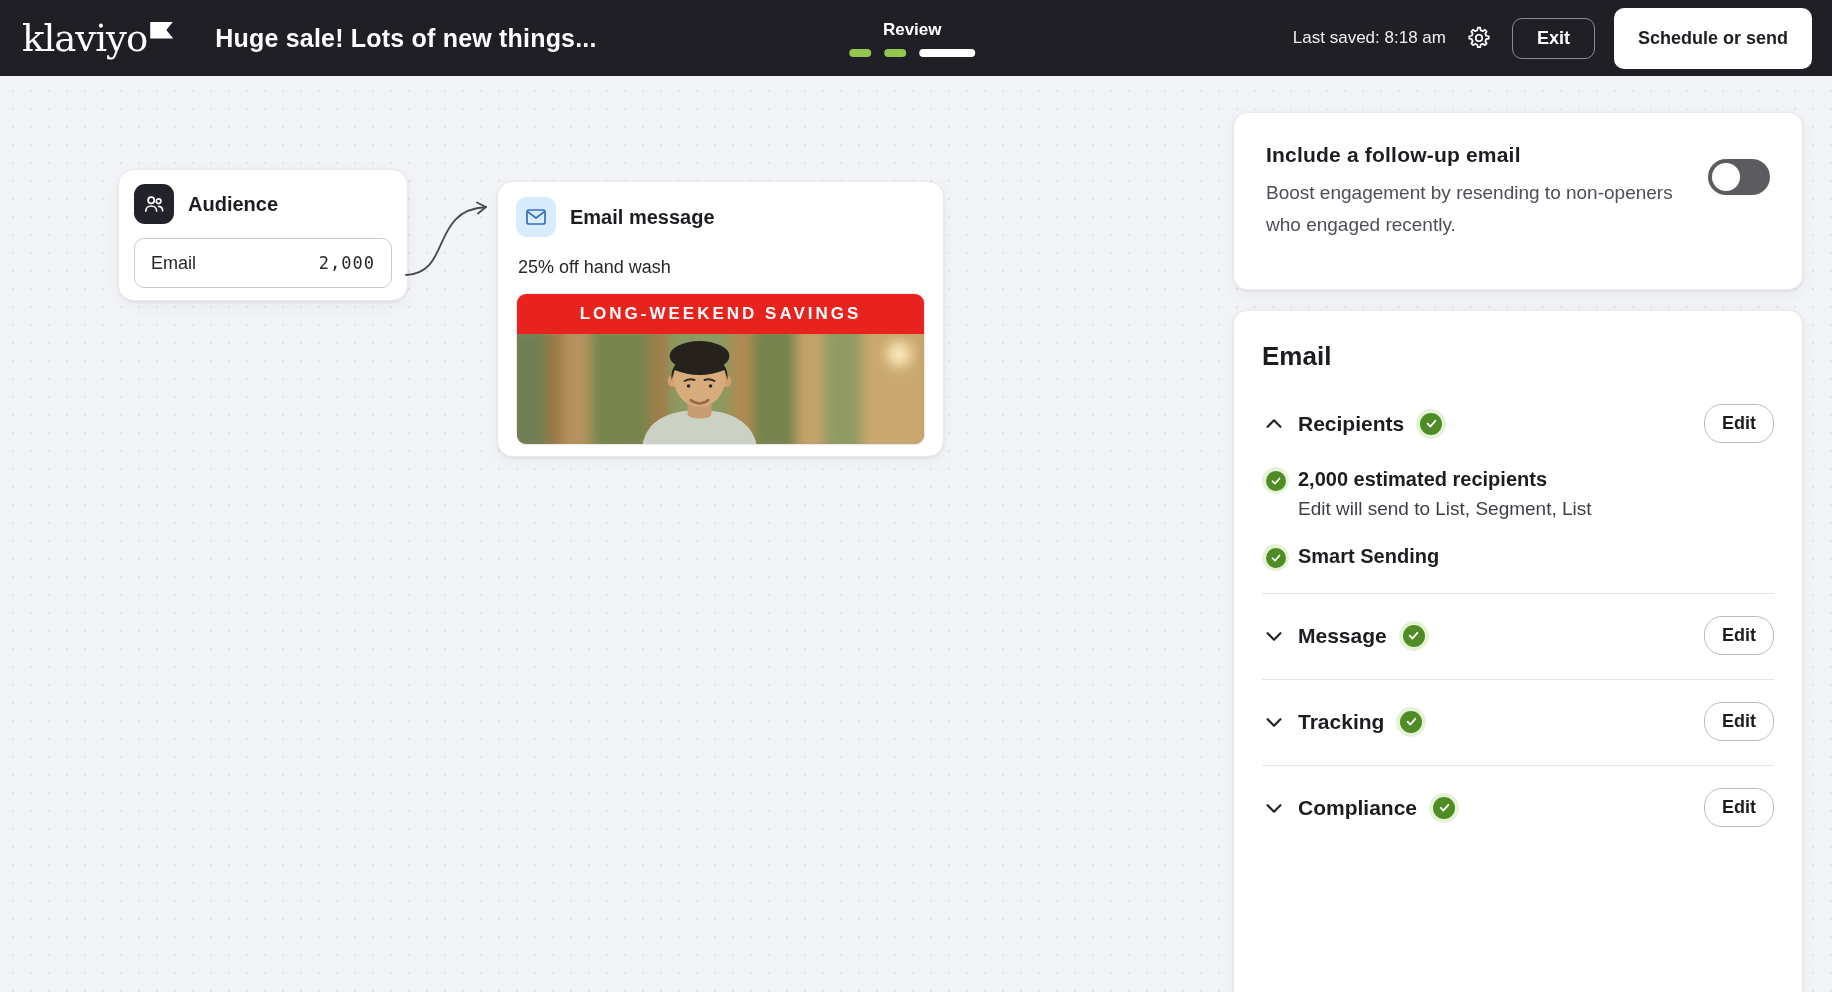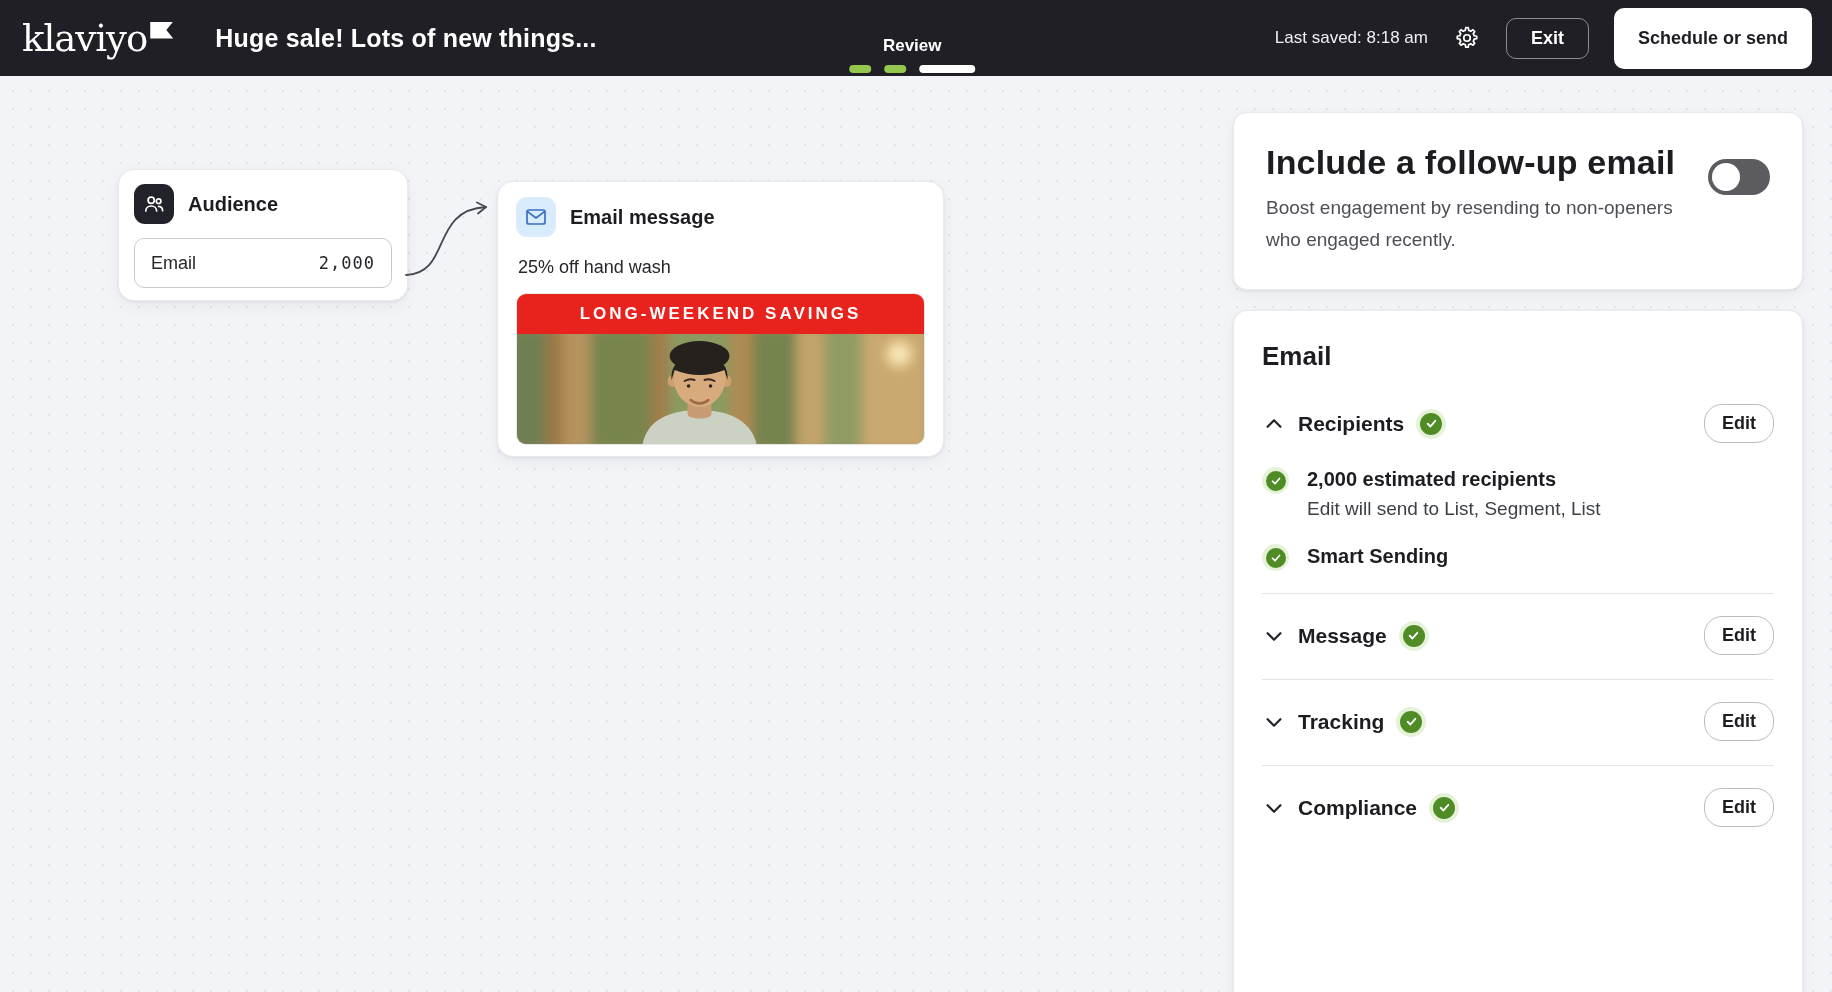--- a/index.html
+++ b/index.html
@@ -11,29 +11,29 @@
     position:absolute; top:0; left:0; width:100%; height:76px;
     background:#1f1f25; display:flex; align-items:center; padding:0 20px;
     color:#fff; z-index:10;
   }
   .logo-wrap { display:flex; align-items:flex-start; margin-left:2px; }
   .logo-text { font-family:"DejaVu Serif", serif; font-size:37px; line-height:1; color:#fff; letter-spacing:-1px; }
   .logo-flag { width:23px; height:17px; background:#fff; margin-left:3px; margin-top:2px;
     clip-path:polygon(0 0, 100% 0, 70% 50%, 100% 100%, 0 100%); }
   .campaign-title { font-size:25px; font-weight:700; margin-left:42px; letter-spacing:.2px; }
 
-  .stepper { position:absolute; left:50%; top:16px; height:76px; transform:translateX(-53%);
+  .stepper { position:absolute; left:50%; top:0; height:76px; transform:translateX(-53%);
     display:flex; flex-direction:column; align-items:center; justify-content:center; }
   .step-label { font-size:17px; font-weight:700; color:#fff; }
   .pills { display:flex; gap:13px; margin-top:9px; align-items:center; }
   .pill { height:8px; border-radius:4px; }
   .pill.done { width:22px; background:#93c74e; }
   .pill.current { width:56px; background:#ffffff; }
 
-  .header-right { margin-left:auto; display:flex; align-items:center; gap:25px; }
+  .header-right { margin-left:auto; display:flex; align-items:center; gap:19px; }
   .last-saved { font-size:17px; color:#f0f0f2; }
   .gear-btn { width:28px; height:28px; display:flex; align-items:center; justify-content:center; cursor:pointer; }
   .btn-exit { background:transparent; border:1px solid #8b8b92; color:#fff; font-size:18px; font-weight:600;
     border-radius:10px; padding:9px 24px; font-family:inherit; cursor:pointer; }
   .btn-schedule { background:#fff; border:none; color:#1d1d23; font-size:18px; font-weight:600;
     border-radius:10px; padding:20px 24px; font-family:inherit; cursor:pointer; }
 
   
   .canvas { position:absolute; top:76px; left:0; right:0; bottom:0;
     background-color:#f3f4f7;
@@ -63,21 +63,21 @@
   .subject-line { font-size:18px; color:#26272b; margin:20px 0 0 2px; }
   .preview { margin-top:15px; border:1px solid #e6e7ea; border-radius:10px; overflow:hidden; }
   .preview-banner { height:40px; display:flex; align-items:center; justify-content:center; }
   .preview-banner span { color:#fff; font-size:17px; font-weight:700; letter-spacing:3px; }
   .preview-photo { display:block; width:100%; height:110px; }
 
   
   .followup-card { position:absolute; left:1233px; top:36px; width:570px; height:178px; border-radius:14px;
     padding:30px 32px; display:flex; }
   .followup-text { width:440px; }
-  .followup-title { font-size:34px; font-weight:700; color:#1c1d21; letter-spacing:.2px; }
+  .followup-title { font-size:21px; font-weight:700; color:#1c1d21; letter-spacing:.2px; }
   .followup-desc { margin-top:10px; font-size:19px; line-height:32px; color:#4c4f55; }
   .toggle { margin-left:auto; margin-top:16px; width:62px; height:36px; border-radius:18px; background:#5c5c60;
     position:relative; flex:none; cursor:pointer; }
   .toggle .knob { position:absolute; left:4px; top:4px; width:28px; height:28px; border-radius:50%; background:#fff; }
 
   .review-card { position:absolute; left:1233px; top:234px; width:570px; height:710px; border-radius:14px;
     padding:30px 28px 0 28px; }
   .review-title { font-size:26px; font-weight:700; color:#1c1d21; }
 
   .section-row { display:flex; align-items:center; gap:12px; }
@@ -85,21 +85,21 @@
   .section-label { font-size:21px; font-weight:700; color:#1c1d21; }
   .chevron { width:24px; height:24px; display:flex; align-items:center; justify-content:center; cursor:pointer; flex:none; }
   .badge { width:30px; height:30px; border-radius:50%; background:#e6f2d8; display:flex; align-items:center; justify-content:center; flex:none; }
   .badge .core { width:22px; height:22px; border-radius:50%; background:#4f8c26; display:flex; align-items:center; justify-content:center; }
   .badge.sm { width:27px; height:27px; }
   .badge.sm .core { width:20px; height:20px; }
   .btn-edit { margin-left:auto; background:#fff; border:1px solid #b9bcc2; border-radius:18px;
     padding:8px 17px; font-size:18px; font-weight:600; color:#1c1d21; font-family:inherit; cursor:pointer; }
 
   .detail-items { margin-top:24px; }
-  .detail-item { display:flex; gap:18px; margin-bottom:22px; }
+  .detail-item { display:flex; gap:9px; margin-bottom:22px; }
   .detail-body { padding-top:1px; }
   .detail-title { font-size:20px; font-weight:700; color:#1c1d21; }
   .detail-desc { margin-top:5px; font-size:19px; line-height:26px; color:#3c3f45; max-width:478px; }
   .divider { height:1px; background:#e4e5e9; margin-top:2px; }
   .collapsed-row { padding:22px 0; }
 </style>
 </head>
 <body>
 
 <div class="app">

